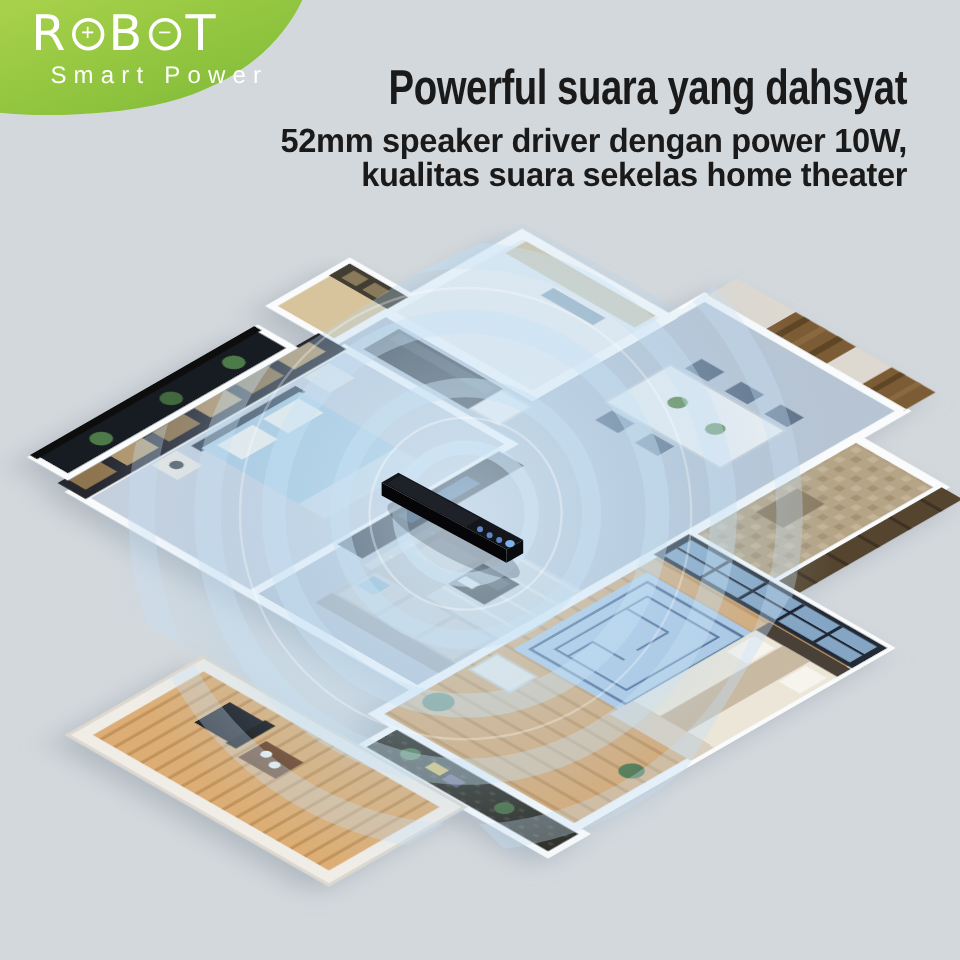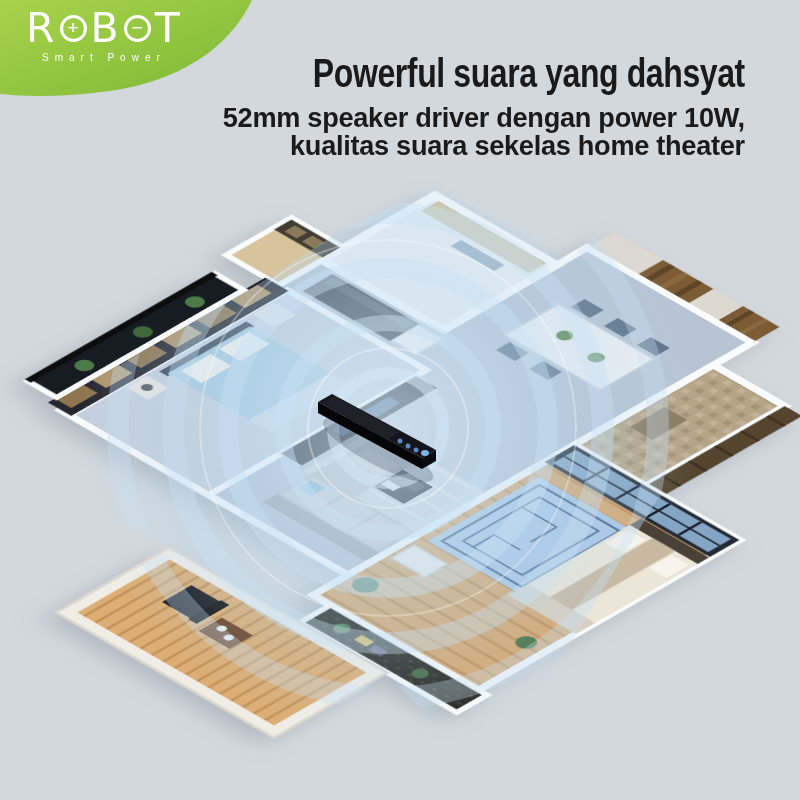--- a/index.html
+++ b/index.html
@@ -9,25 +9,25 @@
 
   
   .badge-wrap{position:absolute;left:0;top:0;width:270px;height:110px;}
   .logo{position:absolute;left:26px;top:8px;display:flex;align-items:center;gap:3px;
         color:#ffffff;}
   .logo .ltr{font-size:41px;line-height:40px;font-weight:400;letter-spacing:1px;
              font-family:"DejaVu Sans",sans-serif;}
   .logo .oring{width:27px;height:27px;border:3px solid #fff;border-radius:50%;
                display:flex;align-items:center;justify-content:center;
                font-size:19px;font-weight:400;line-height:1;margin:0 1px;padding-bottom:1px;box-sizing:border-box;}
-  .tagline{position:absolute;left:42px;top:52px;color:#fff;font-size:10px;
+  .tagline{position:absolute;left:42px;top:52px;color:#fff;font-size:20px;
            letter-spacing:6px;font-weight:400;}
 
   
-  .copy{position:absolute;right:55px;top:50px;text-align:right;color:#1a1a1a;}
+  .copy{position:absolute;right:44px;top:50px;text-align:right;color:#1a1a1a;}
   .copy .title{font-size:41px;font-weight:bold;letter-spacing:-0.5px;white-space:nowrap;
                transform:scaleX(0.78);transform-origin:right center;}
   .copy .sub{margin-top:7px;font-size:28px;font-weight:bold;line-height:28px;
              letter-spacing:-0.3px;white-space:nowrap;transform:scaleX(0.97);
              transform-origin:right center;}
 
   svg{display:block;}
   .scene{position:absolute;left:0;top:0;}
 </style>
 </head>

